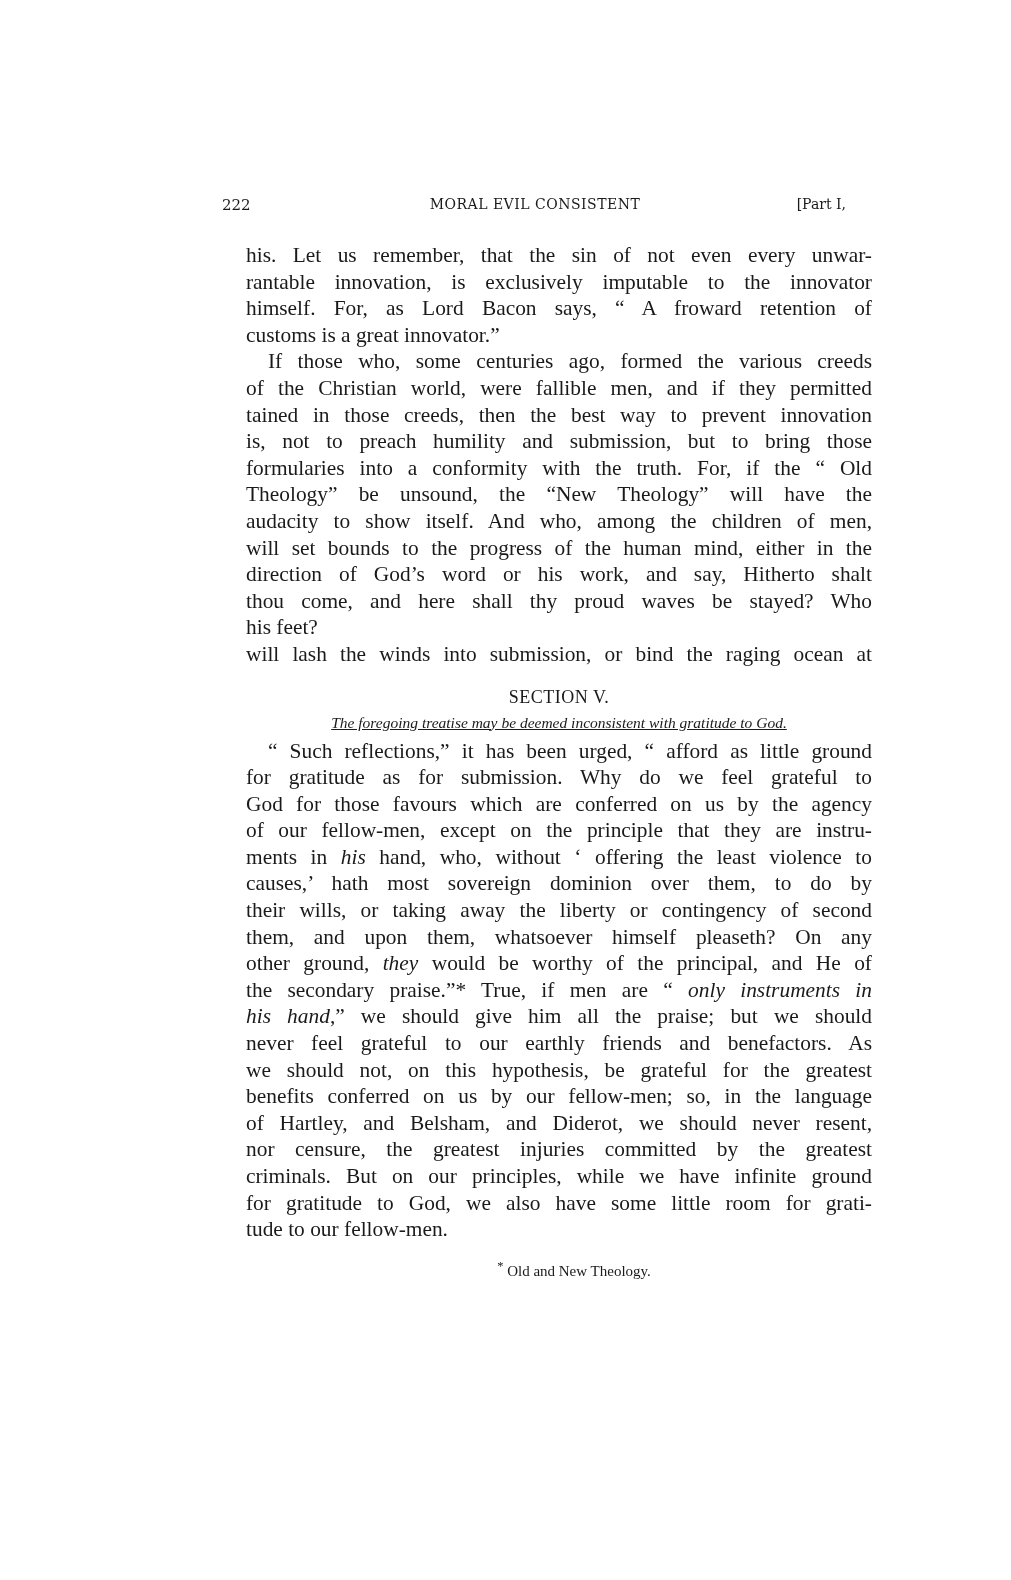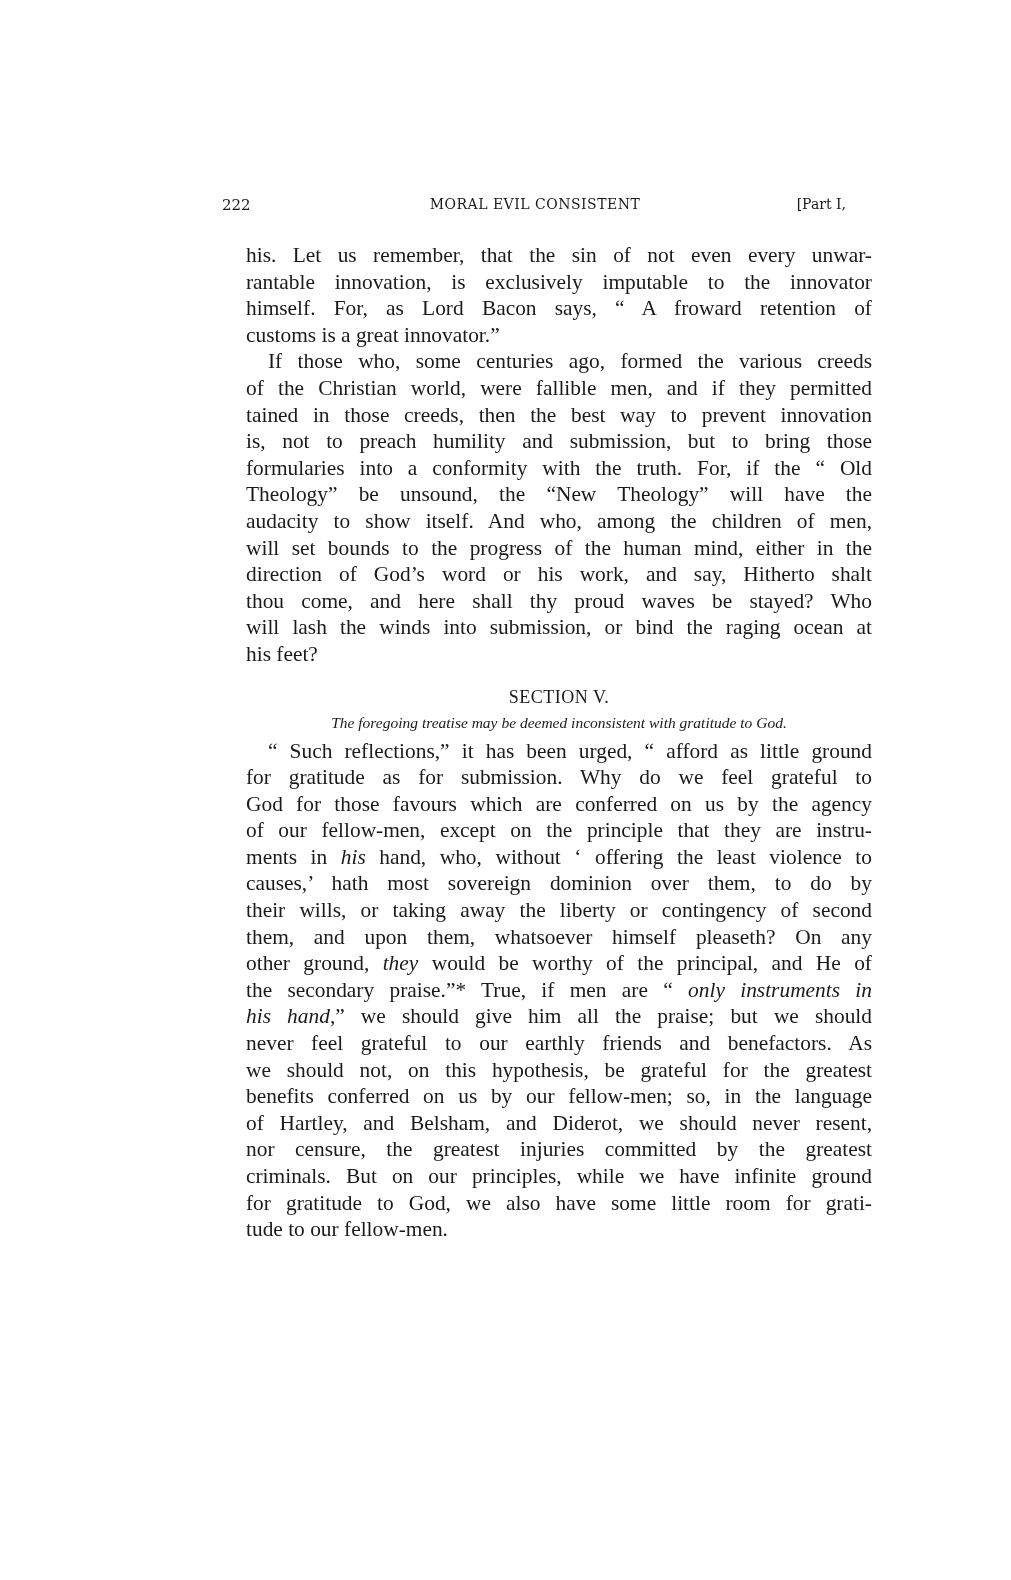--- a/index.html
+++ b/index.html
@@ -14,21 +14,21 @@
   .running-head .part { position: absolute; right: 2px; top: 0; font-size: 14px; text-align: center; }
   .body { position: absolute; top: 242px; left: 0; width: 626px;
           font-family: "Liberation Serif", "DejaVu Serif", serif;
           font-size: 21.4px; line-height: 26.6px; margin-left: 24px; }
   .para { margin: 0; text-align: justify; text-align-last: auto; }
   .line { display: block; white-space: nowrap; text-align: justify; text-align-last: justify; height: 26.6px; }
   .line.last { text-align-last: left; }
   .indent { padding-left: 22px; }
   .section-title { text-align: center; font-size: 18px; letter-spacing: 0.5px;
           margin-top: 16px; height: 26px; line-height: 26px; }
-  .section-sub { text-align: center; font-style: italic; font-size: 15.5px; height: 28px; line-height: 26px; }
+  .section-sub { text-align: center; font-style: italic; font-size: 15.5px; height: 28px; line-height: 26px; text-decoration: underline; }
   .footnote { text-align: center; font-size: 15px; margin-top: 10px; padding-left: 30px; }
   em { }
 </style>
 </head>
 <body>
 
 <div class="page">
   <div class="running-head">
     <span class="pg">222</span>
     <span class="title">MORAL EVIL CONSISTENT</span>
@@ -47,22 +47,22 @@
           <span class="line indent">If those who, some centuries ago, formed the various creeds</span>
           <span class="line">of the Christian world, were fallible men, and if they permitted</span>
           <span class="line">tained in those creeds, then the best way to prevent innovation</span>
           <span class="line">is, not to preach humility and submission, but to bring those</span>
           <span class="line">formularies into a conformity with the truth.  For, if the “ Old</span>
           <span class="line">Theology” be unsound, the “New Theology” will have the</span>
           <span class="line">audacity to show itself.  And who, among the children of men,</span>
           <span class="line">will set bounds to the progress of the human mind, either in the</span>
           <span class="line">direction of God’s word or his work, and say, Hitherto shalt</span>
           <span class="line">thou come, and here shall thy proud waves be stayed?  Who</span>
+          <span class="line last">his feet?</span>
           <span class="line">will lash the winds into submission, or bind the raging ocean at</span>
-          <span class="line last">his feet?</span>
         </div>
       </div>
     <div class="section-title">SECTION V.</div>
     <div class="section-sub">The foregoing treatise may be deemed inconsistent with gratitude to God.</div>
     <div id="section-para">
         <div class="para">
           <span class="line indent">“ Such reflections,” it has been urged, “ afford as little ground</span>
           <span class="line">for gratitude as for submission.  Why do we feel grateful to</span>
           <span class="line">God for those favours which are conferred on us by the agency</span>
           <span class="line">of our fellow-men, except on the principle that they are instru-</span>
@@ -76,14 +76,18 @@
           <span class="line">never feel grateful to our earthly friends and benefactors.  As</span>
           <span class="line">we should not, on this hypothesis, be grateful for the greatest</span>
           <span class="line">benefits conferred on us by our fellow-men; so, in the language</span>
           <span class="line">of Hartley, and Belsham, and Diderot, we should never resent,</span>
           <span class="line">nor censure, the greatest injuries committed by the greatest</span>
           <span class="line">criminals.  But on our principles, while we have infinite ground</span>
           <span class="line">for gratitude to God, we also have some little room for grati-</span>
           <span class="line last">tude to our fellow-men.</span>
         </div>
       </div>
+    <div class="footnote">
+      <sup>*</sup>
+      <span>Old and New Theology.</span>
+    </div>
   </div>
 </div>
 
 </body></html>

